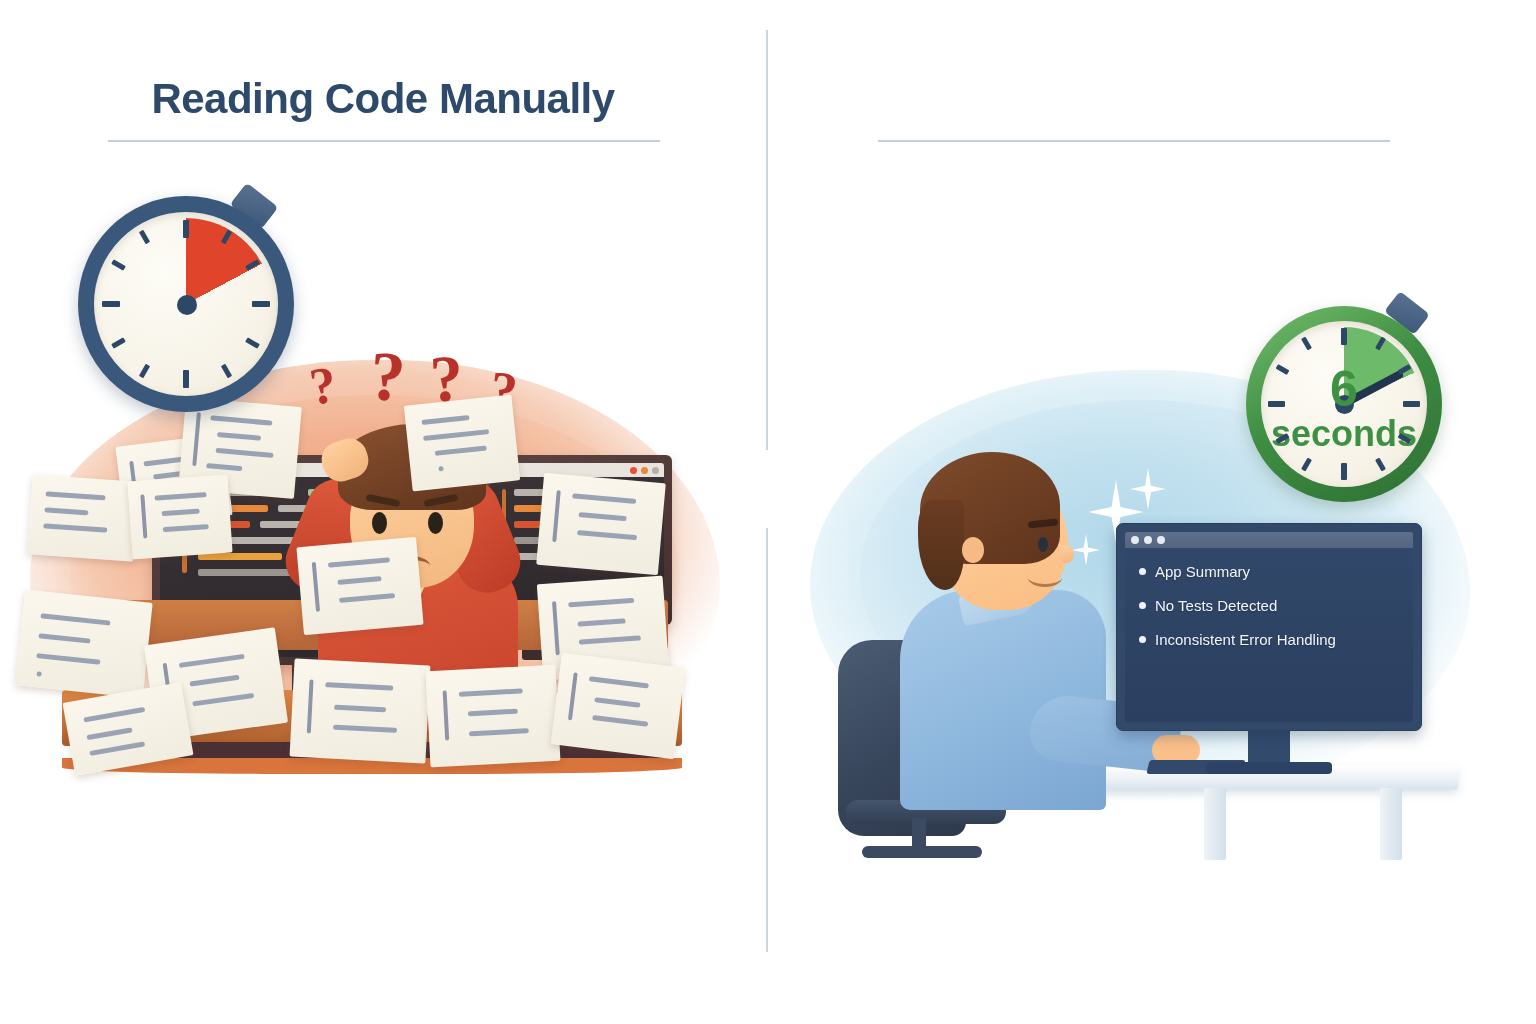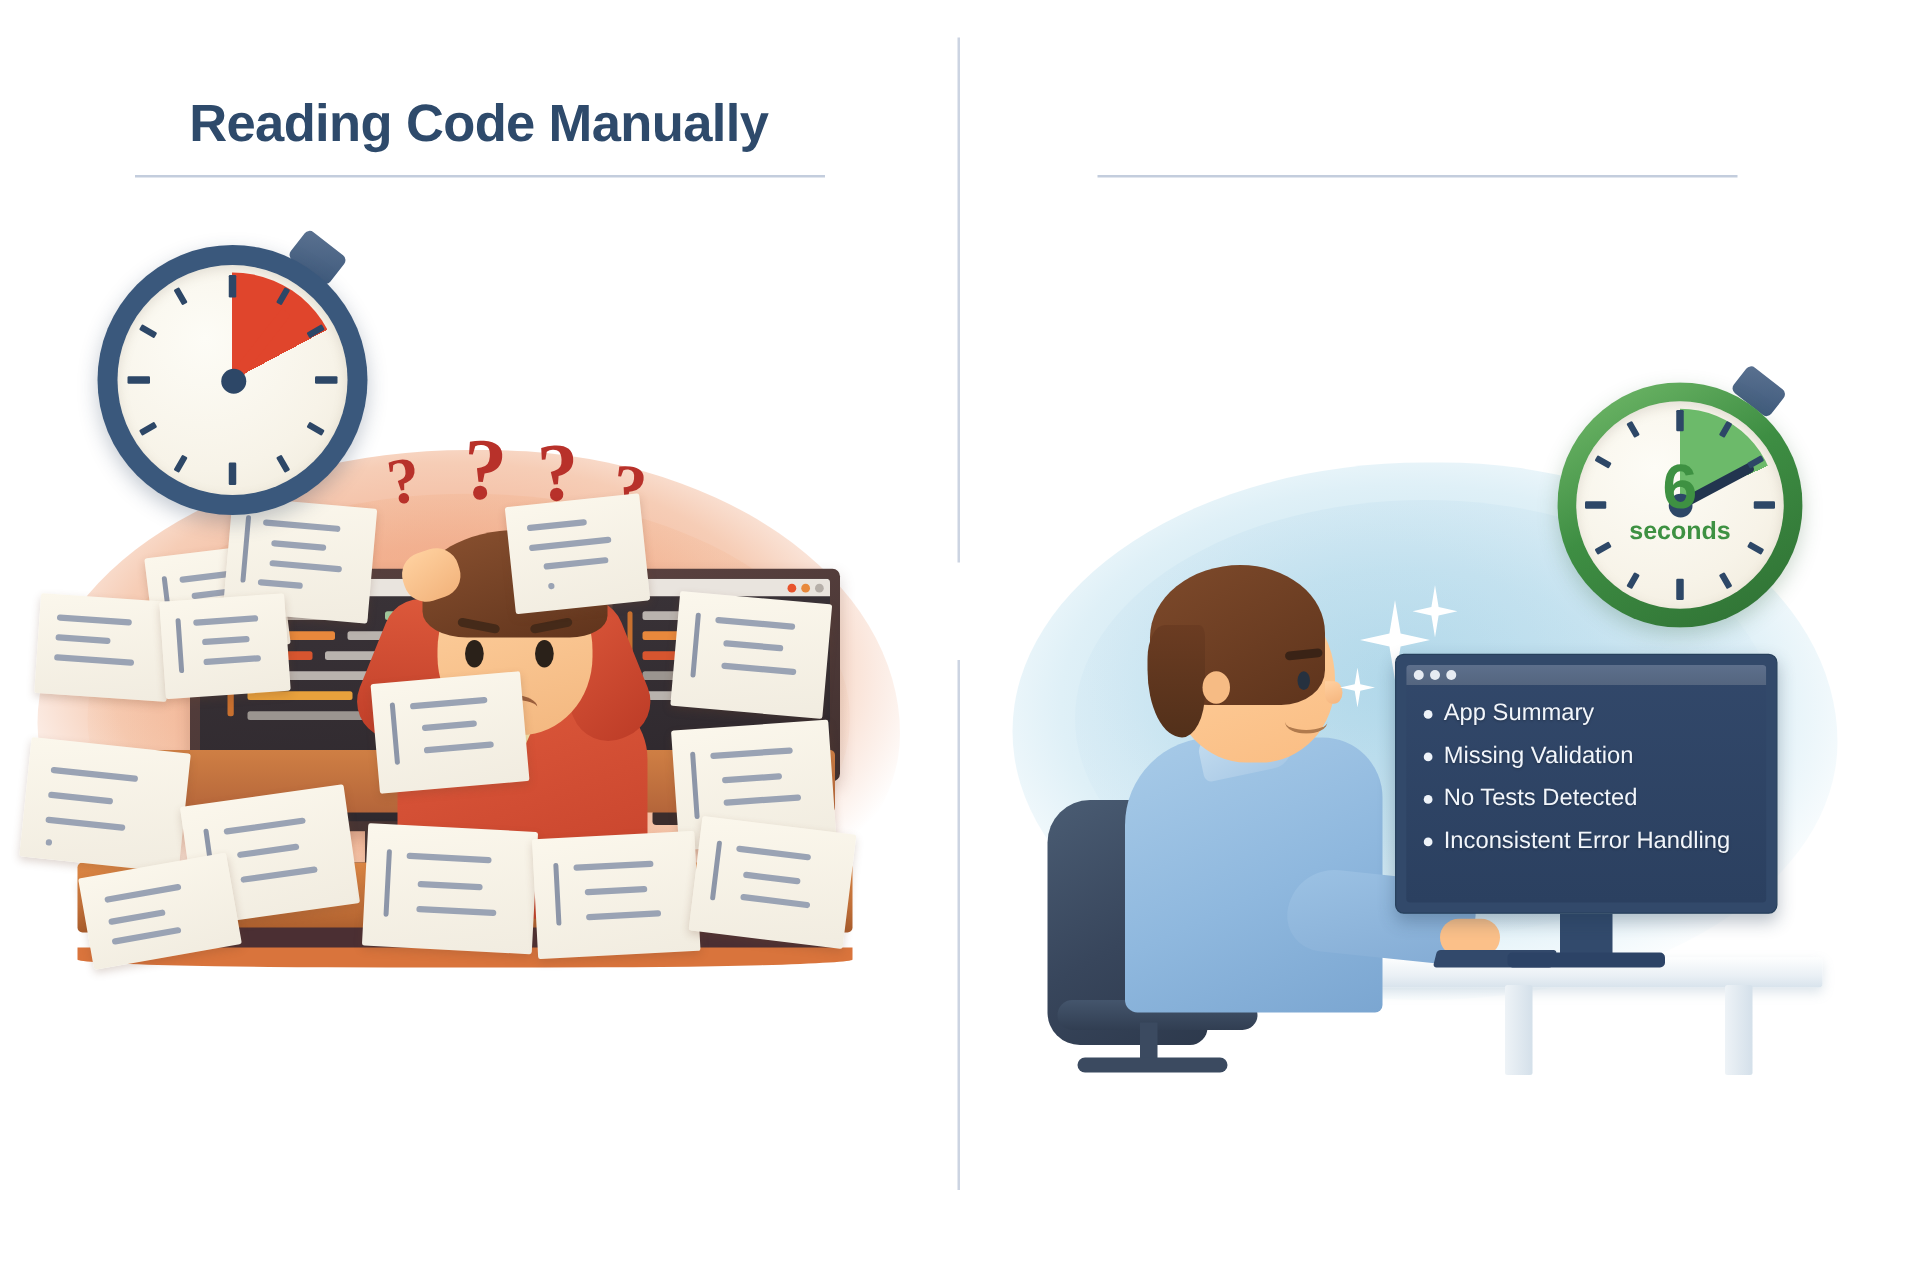--- a/index.html
+++ b/index.html
@@ -84,21 +84,21 @@
   }
   .mon-titlebar{
     position:absolute;left:0;top:0;right:0;height:16px;
     background:linear-gradient(180deg,#5d6f8c 0%,#54657f 100%);
     display:flex;align-items:center;gap:5px;padding-left:6px;
   }
   .mon-dot{width:8px;height:8px;border-radius:50%;background:#e6ebf2;}
   .mon-list{position:absolute;left:14px;top:22px;right:8px;}
   .mon-item{
     display:flex;align-items:center;gap:9px;height:34px;
-    color:#f2f6fb;font-size:19px;font-family:"Liberation Sans",sans-serif;
+    color:#f2f6fb;font-size:15px;font-family:"Liberation Sans",sans-serif;
     text-shadow:0 1px 2px rgba(0,0,0,0.28);white-space:nowrap;
   }
   .mon-bullet{width:7px;height:7px;border-radius:50%;background:#eef3f9;flex:none;}
   .mon-neck{position:absolute;left:1248px;top:731px;width:42px;height:34px;background:#2f4straight;background-color:#324a6c;}
   .mon-base{position:absolute;left:1206px;top:762px;width:126px;height:12px;border-radius:4px;background:#2a4straight;background-color:#2c4366;}
 
   
   .desk-top{position:absolute;left:1058px;top:766px;width:400px;height:24px;
     background:linear-gradient(180deg,#fdfefe 0%,#eaf0f5 60%,#d8e3ec 100%);border-radius:3px;
     box-shadow:0 4px 9px rgba(120,150,175,0.25);}
@@ -419,45 +419,41 @@
         <span class="mon-dot"></span>
         <span class="mon-dot"></span>
       </div>
       <div class="mon-list">
         <div class="mon-item">
           <span class="mon-bullet"></span>
           <span>App Summary</span>
         </div>
         <div class="mon-item">
           <span class="mon-bullet"></span>
-          <span>Missing Validation</span>
-        </div>
-        <div class="mon-item">
-          <span class="mon-bullet"></span>
           <span>No Tests Detected</span>
         </div>
         <div class="mon-item">
           <span class="mon-bullet"></span>
           <span>Inconsistent Error Handling</span>
         </div>
       </div>
     </div>
   </div>
 
   <div class="watch" style="left:1246px;top:306px;width:196px;height:196px;">
     <div class="stem" style="left:142px;top:-6px;width:38px;height:26px;background:linear-gradient(150deg,#5a7190,#3f5a7c);transform:rotate(38deg);"></div>
     <div class="bezel" style="background:linear-gradient(150deg,#76bd6d 0%,#3e8e43 45%,#2e6f33 100%);background-color:#3e8e43;box-shadow:0 6px 16px rgba(50,100,60,0.25);"></div>
     <div class="face" style="left:15px;top:15px;right:15px;bottom:15px;"></div>
     <div class="wedge" style="left:21px;top:21px;width:154px;height:154px;
                 background:conic-gradient(from 0deg, #6cba6a 0deg, #6cba6a 66deg, rgba(0,0,0,0) 66deg);"></div>
     <div class="hand" style="left:98px;top:94px;width:66px;height:8px;background:#22354f;transform:rotate(-28deg);"></div>
     <div class="hub" style="left:89px;top:89px;width:19px;height:19px;"></div>
     <div class="watch-label" style="top:58px;">
       <div style="font-size:50px;color:#3e9142;line-height:1;">6</div>
-      <div style="font-size:20px;color:#3e9142;line-height:1.1;">seconds</div>
+      <div style="font-size:36px;color:#3e9142;line-height:1.1;">seconds</div>
     </div>
     <span class="tick" style="left:95px;top:22px;width:6px;height:17px;"></span>
     <span class="tick" style="left:132px;top:31px;width:5px;height:13px;transform:rotate(30deg);"></span>
     <span class="tick" style="left:156px;top:57px;width:5px;height:13px;transform:rotate(60deg);"></span>
     <span class="tick" style="left:157px;top:95px;width:17px;height:6px;"></span>
     <span class="tick" style="left:156px;top:126px;width:5px;height:13px;transform:rotate(-60deg);"></span>
     <span class="tick" style="left:132px;top:152px;width:5px;height:13px;transform:rotate(-30deg);"></span>
     <span class="tick" style="left:95px;top:157px;width:6px;height:17px;"></span>
     <span class="tick" style="left:58px;top:152px;width:5px;height:13px;transform:rotate(30deg);"></span>
     <span class="tick" style="left:34px;top:126px;width:5px;height:13px;transform:rotate(60deg);"></span>

